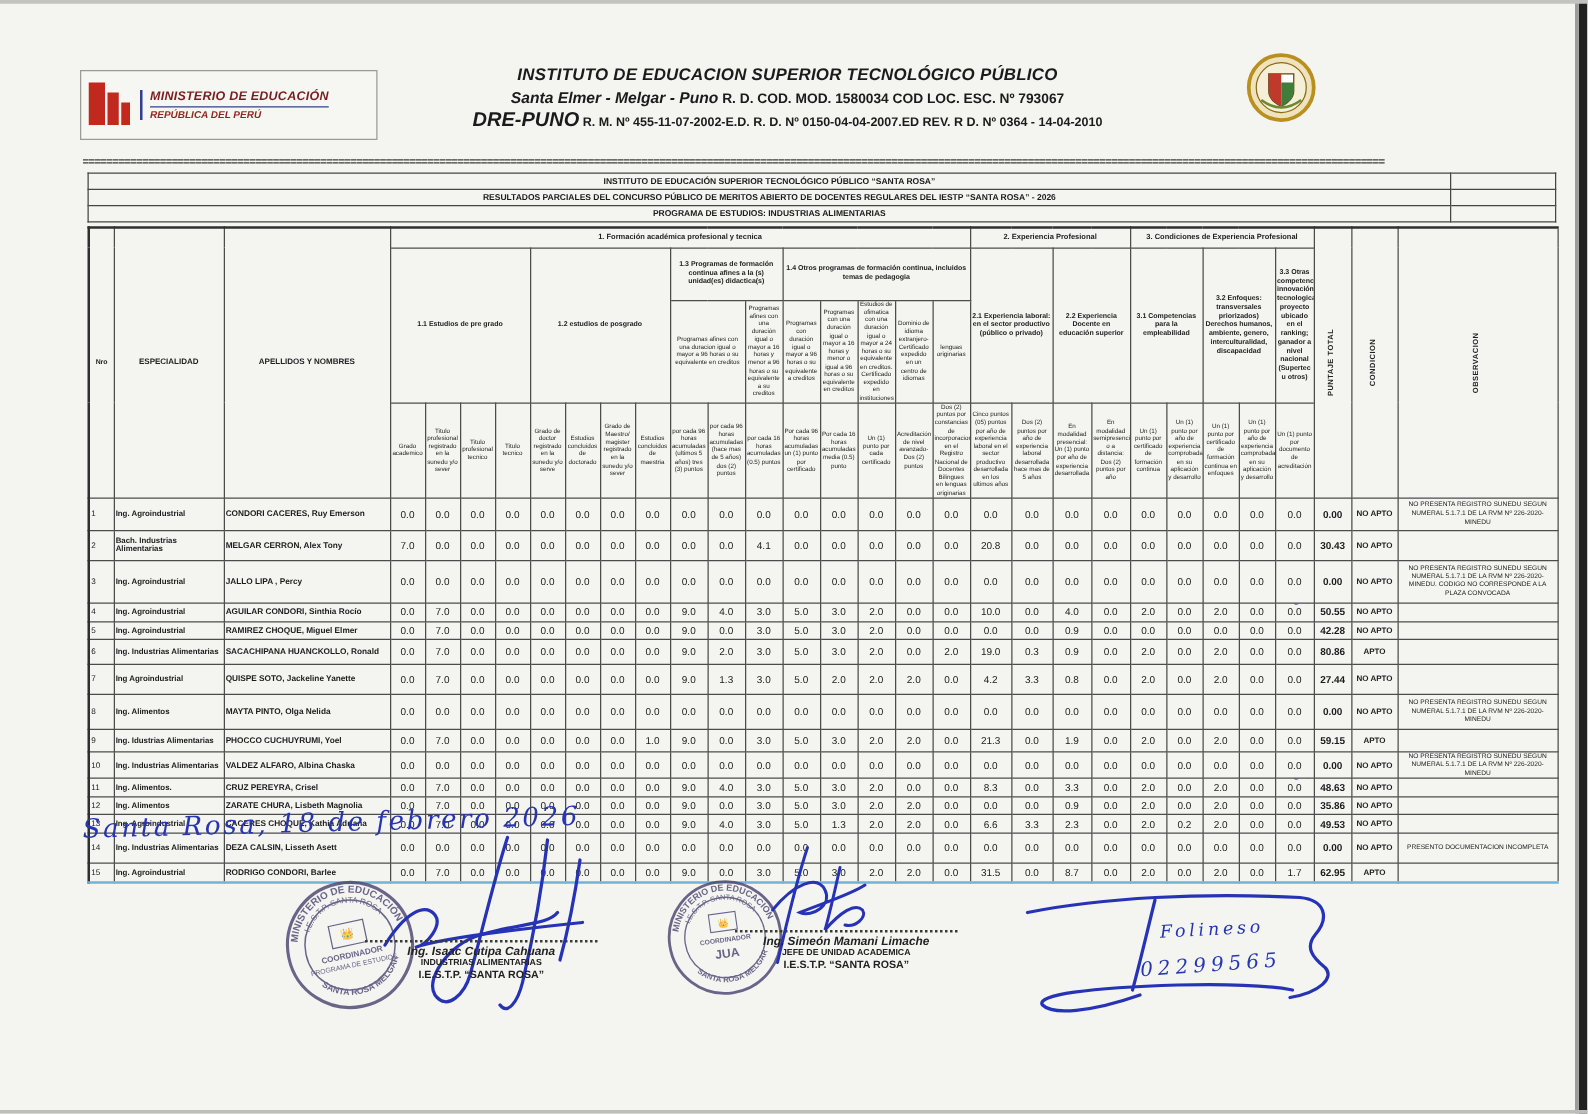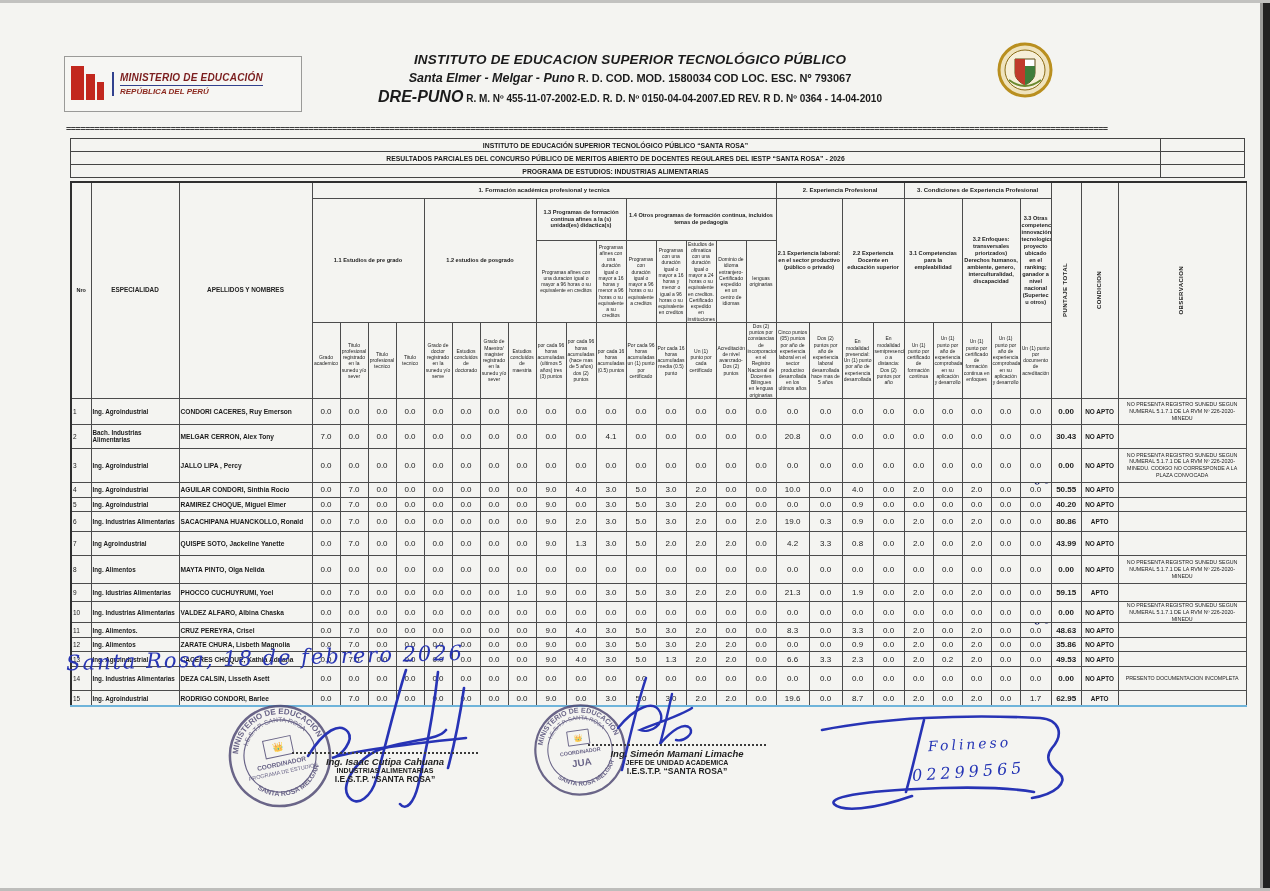--- a/index.html
+++ b/index.html
@@ -377,21 +377,21 @@
           <td class="cs">0.0</td>
           <td class="cs">0.0</td>
           <td class="cs">0.0</td>
           <td class="cs">0.9</td>
           <td class="cs">0.0</td>
           <td class="cs">0.0</td>
           <td class="cs">0.0</td>
           <td class="cs">0.0</td>
           <td class="cs">0.0</td>
           <td class="cs">0.0</td>
-          <td class="ct">40.20</td>
+          <td class="ct">42.28</td>
           <td class="cc">NO APTO</td>
           <td class="co"></td>
         </tr>
         <tr style="height: 20px;">
           <td class="cn">6</td>
           <td class="ce">Ing. Industrias Alimentarias</td>
           <td class="cm">SACACHIPANA HUANCKOLLO, Ronald</td>
           <td class="cs">0.0</td>
           <td class="cs">7.0</td>
           <td class="cs">0.0</td>
@@ -443,21 +443,21 @@
           <td class="cs">0.0</td>
           <td class="cs">4.2</td>
           <td class="cs">3.3</td>
           <td class="cs">0.8</td>
           <td class="cs">0.0</td>
           <td class="cs">2.0</td>
           <td class="cs">0.0</td>
           <td class="cs">2.0</td>
           <td class="cs">0.0</td>
           <td class="cs">0.0</td>
-          <td class="ct">43.99</td>
+          <td class="ct">27.44</td>
           <td class="cc">NO APTO</td>
           <td class="co"></td>
         </tr>
         <tr style="height: 28px;">
           <td class="cn">8</td>
           <td class="ce">Ing. Alimentos</td>
           <td class="cm">MAYTA PINTO, Olga Nelida</td>
           <td class="cs">0.0</td>
           <td class="cs">0.0</td>
           <td class="cs">0.0</td>
@@ -698,21 +698,21 @@
           <td class="cs">0.0</td>
           <td class="cs">0.0</td>
           <td class="cs">9.0</td>
           <td class="cs">0.0</td>
           <td class="cs">3.0</td>
           <td class="cs">5.0</td>
           <td class="cs">3.0</td>
           <td class="cs">2.0</td>
           <td class="cs">2.0</td>
           <td class="cs">0.0</td>
-          <td class="cs">19.6</td>
+          <td class="cs">31.5</td>
           <td class="cs">0.0</td>
           <td class="cs">8.7</td>
           <td class="cs">0.0</td>
           <td class="cs">2.0</td>
           <td class="cs">0.0</td>
           <td class="cs">2.0</td>
           <td class="cs">0.0</td>
           <td class="cs">1.7</td>
           <td class="ct">62.95</td>
           <td class="cc">APTO</td>

